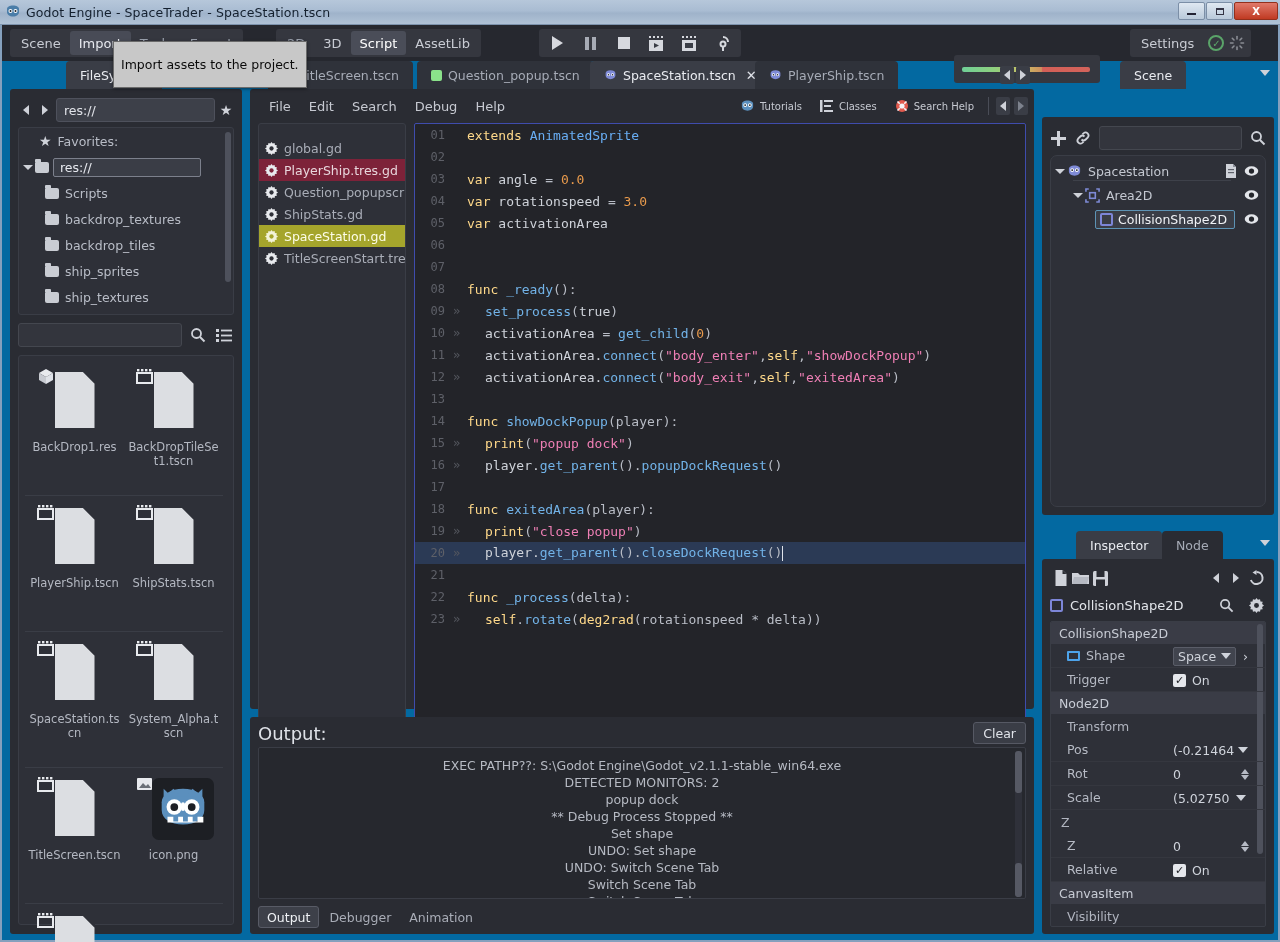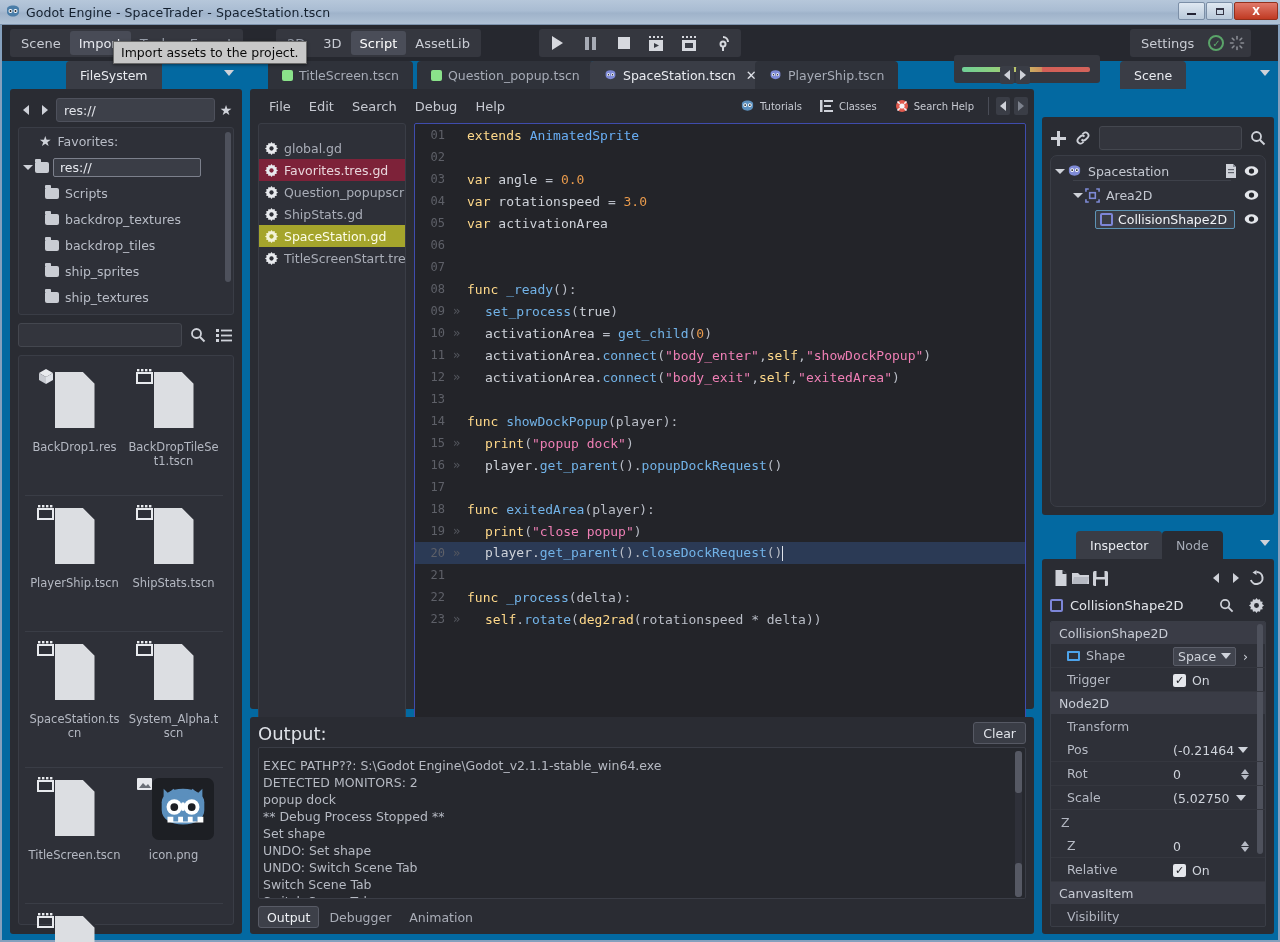--- a/index.html
+++ b/index.html
@@ -88,21 +88,21 @@
     width:16px;height:16px;border-radius:50%;border:2px solid #5aa469;
     display:flex;align-items:center;justify-content:center;color:#5aa469;font-size:10px;
     margin:0 5px;
   }
   .spinner { width:16px;height:16px;margin-right:4px; opacity:.55; }
 
   
   #tooltip {
     position:absolute; left:113px; top:41px; z-index:60;
     background:#c8c8c8; color:#0b0b0b; font-size:12.5px;
-    padding:3px 7px; border:1px solid #6a6a6a; white-space:nowrap;
+    padding:15px 7px; border:1px solid #6a6a6a; white-space:nowrap;
     box-shadow:0 1px 3px rgba(0,0,0,.45);
   }
 
   
   .dockrow { position:absolute; left:0; top:36px; width:1276px; height:28px; }
   .doctab {
     position:absolute; top:0; height:28px; padding:0 14px;
     display:flex; align-items:center; gap:6px;
     font-size:12.5px; color:#a6abb6; background:#2a2c33; border-radius:4px 4px 0 0;
   }
@@ -257,21 +257,21 @@
   #output-head .t { font-size:18px; color:#dfe2e8; }
   #clear-btn {
     height:22px; padding:0 9px; background:#3a3d46; border:1px solid #565964;
     border-radius:3px; font-size:12.5px; color:#dfe2e8; display:flex; align-items:center;
   }
   #output-body {
     position:absolute; left:8px; top:30px; width:768px; height:152px;
     background:#26282e; border:1px solid #3a3d46; border-radius:2px;
     padding:2px 4px; overflow:hidden; position:absolute;
   }
-  .out-line { font-size:12.5px; color:#b6bac3; line-height:17px; white-space:nowrap; }
+  .out-line { font-size:12.5px; color:#b6bac3; line-height:17px; white-space:nowrap;text-align:center; }
   .out-line.clip { color:#777b85; height:7px; overflow:hidden; }
   #output-scroll { position:absolute; right:3px; top:3px; width:7px; height:146px; background:#2f313a; border-radius:3px; }
   #output-scroll .thumb { position:absolute; left:0; top:0; width:7px; height:42px; background:#565964; border-radius:3px; }
   #output-scroll .thumb2 { position:absolute; left:0; bottom:0; width:7px; height:34px; background:#565964; border-radius:3px; }
   #output-tabs { position:absolute; left:8px; top:188px; height:24px; display:flex; align-items:center; gap:2px; }
   .otab { height:22px; padding:0 8px; display:flex; align-items:center; font-size:12.5px; color:#a9adb7; border-radius:3px; }
   .otab.sel { background:#3d4049; color:#eef0f4; border:1px solid #585b66; }
 
   
   #scene-dock {
@@ -816,21 +816,21 @@
             </span>
           <span>global.gd</span>
         </div>
         <div class="script-row err">
           <span class="gear">
               <svg width="13" height="13" viewBox="0 0 14 14">
                 <path d="M7 0l1.3 1.7 2-.6.4 2.1 2.1.4-.6 2L14 7l-1.8 1.4.6 2-2.1.4-.4 2.1-2-.6L7 14l-1.3-1.7-2 .6-.4-2.1-2.1-.4.6-2L0 7l1.8-1.4-.6-2 2.1-.4.4-2.1 2 .6z" fill="#e8eaee"></path>
                 <circle cx="7" cy="7" r="2.3" fill="#7d2239"></circle>
               </svg>
             </span>
-          <span>Favorites.tres.gd</span>
+          <span>PlayerShip.tres.gd</span>
         </div>
         <div class="script-row">
           <span class="gear">
               <svg width="13" height="13" viewBox="0 0 14 14">
                 <path d="M7 0l1.3 1.7 2-.6.4 2.1 2.1.4-.6 2L14 7l-1.8 1.4.6 2-2.1.4-.4 2.1-2-.6L7 14l-1.3-1.7-2 .6-.4-2.1-2.1-.4.6-2L0 7l1.8-1.4-.6-2 2.1-.4.4-2.1 2 .6z" fill="#e8eaee"></path>
                 <circle cx="7" cy="7" r="2.3" fill="#2e3038"></circle>
               </svg>
             </span>
           <span>Question_popupscr</span>
         </div>

